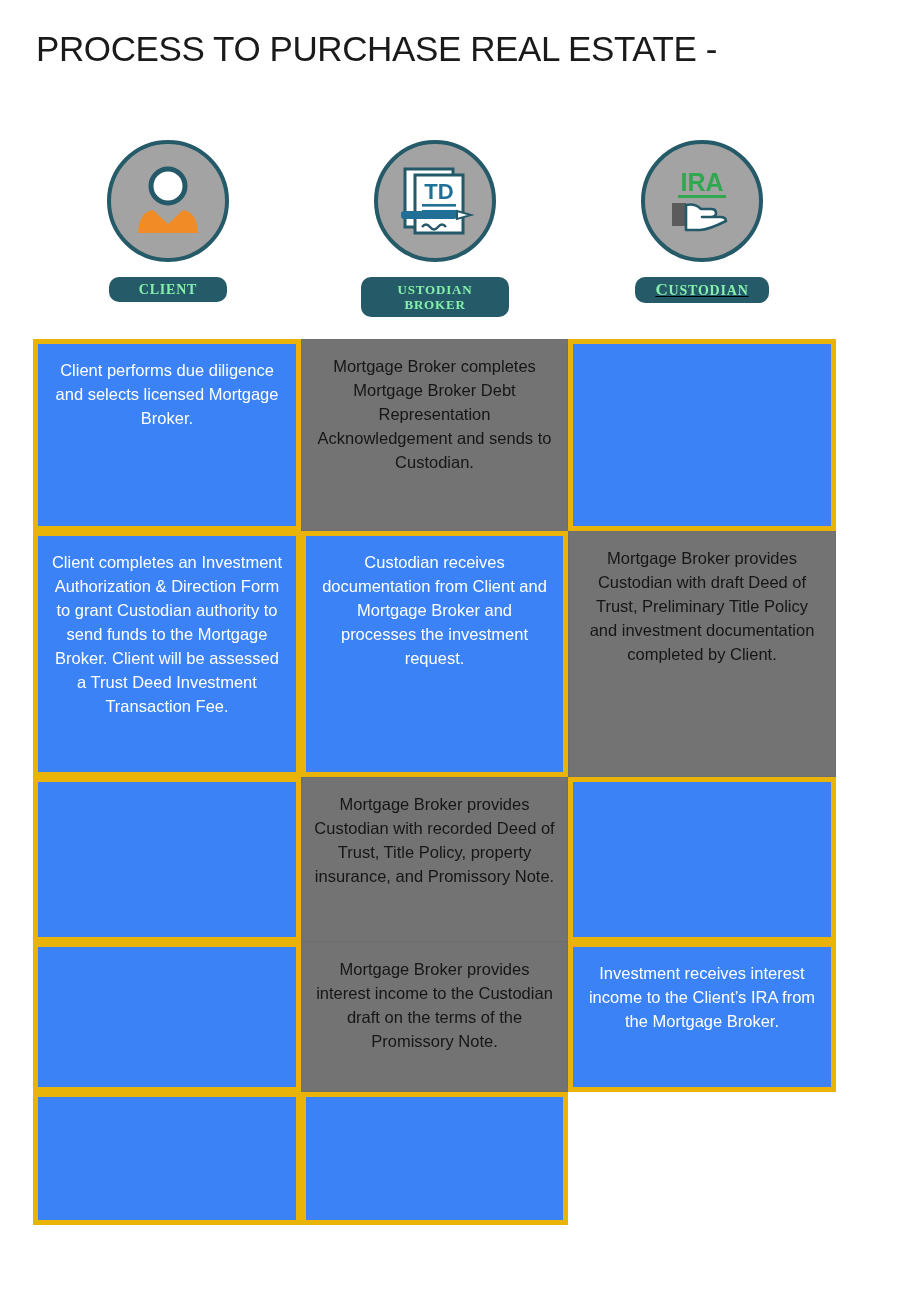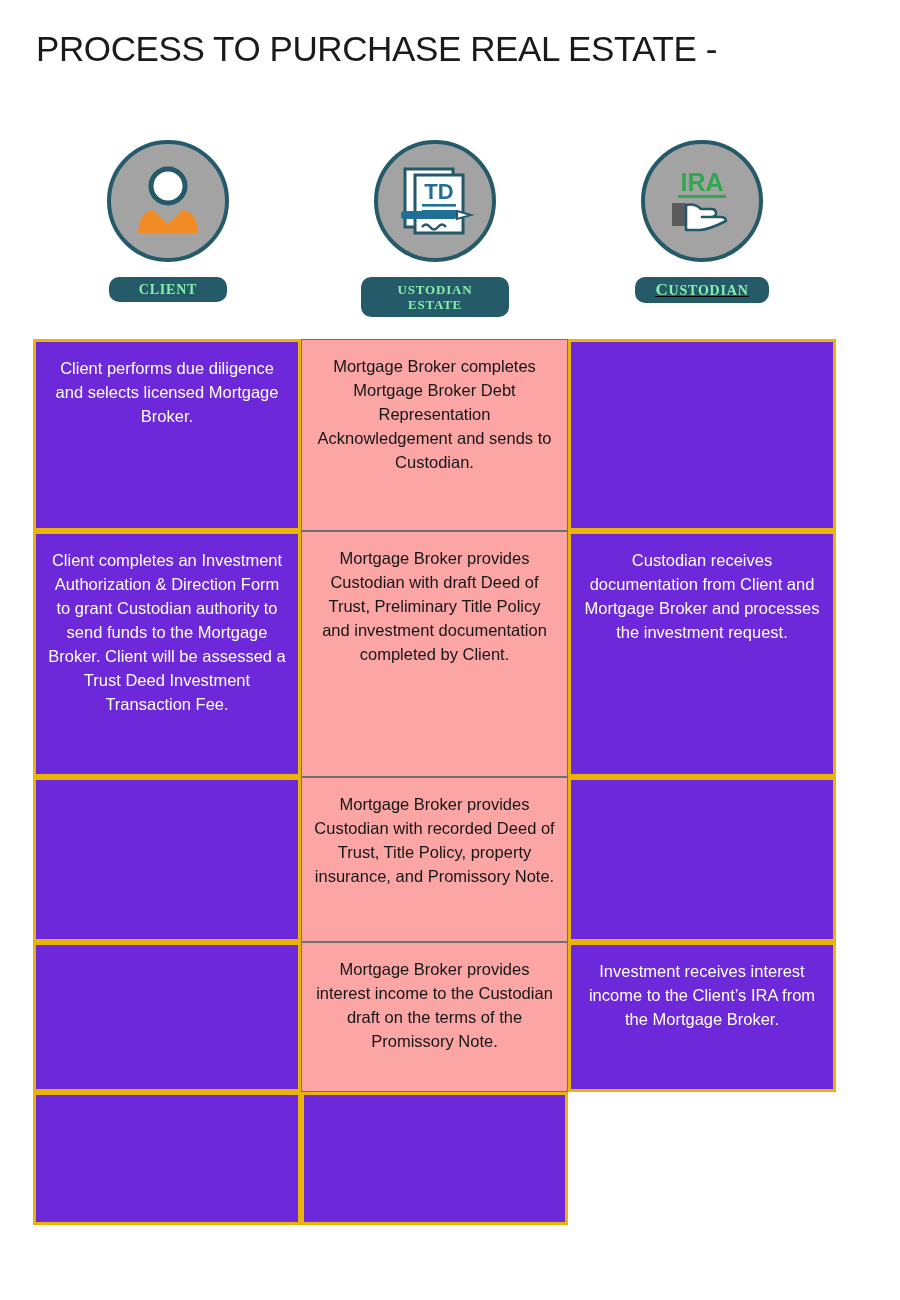--- a/index.html
+++ b/index.html
@@ -104,26 +104,26 @@
     background: #ffffff;
   }
   .cell {
     padding: 14px 12px 10px 12px;
     font-size: 16.5px;
     line-height: 24px;
     text-align: center;
     overflow: hidden;
   }
   .cell.teal {
-    background: #6d28d9;
+    background: #3b82f6;
     color: #ffffff;
-    border: 3px solid #eab308;
+    border: 5px solid #eab308;
   }
   .cell.white {
-    background: #fca5a5;
+    background: #737373;
     color: #161616;
     border: 1px solid #6f6f6f;
   }
   .cell.empty { padding: 0; }
 </style>
 </head>
 <body>
 
 <div class="page">
 
@@ -154,21 +154,21 @@
           <rect x="33" y="61" width="22" height="2.6" fill="#1f6f96"></rect>
           <g>
             <rect x="12" y="56" width="56" height="8" rx="3" fill="#1f6f96"></rect>
             <path d="M68 56 L82 60 L68 64 Z" fill="#ffffff" stroke="#24596a" stroke-width="2"></path>
           </g>
           <path d="M33 72 q4 -5 8 0 t8 0 t8 0" fill="none" stroke="#24596a" stroke-width="2.4"></path>
         </svg>
       </div>
       <div class="role-pill pill-broker">
         <div>USTODIAN</div>
-        <div>ESTATE</div>
+        <div>BROKER</div>
       </div>
     </div>
 
     <div class="role role-custodian">
       <div class="role-circle">
         <svg width="92" height="92" viewBox="0 0 92 92">
           <text x="46" y="36" text-anchor="middle" font-family="'Liberation Sans', sans-serif" font-size="25" font-weight="700" fill="#2fa84f">IRA</text>
           <rect x="22" y="40" width="48" height="3" fill="#2fa84f"></rect>
           <rect x="16" y="48" width="14" height="23" fill="#5b5b5b"></rect>
           <path d="M30 50 q9 -2 15 4 l10 0 q5 0 5 4 t-5 4 l-9 0 l18 0 q6 0 6 4 -18 9 -26 9 l-14 0 Z" fill="#ffffff" stroke="#24596a" stroke-width="2.6" stroke-linejoin="round"></path>
@@ -179,22 +179,22 @@
 
   </div>
 
   <div class="grid">
 
     <div class="cell teal">Client performs due diligence and selects licensed Mortgage Broker.</div>
     <div class="cell white">Mortgage Broker completes Mortgage Broker Debt Representation Acknowledgement and sends to Custodian.</div>
     <div class="cell teal empty"></div>
 
     <div class="cell teal">Client completes an Investment Authorization &amp; Direction Form to grant Custodian authority to send funds to the Mortgage Broker. Client will be assessed a Trust Deed Investment Transaction Fee.</div>
+    <div class="cell teal">Custodian receives documentation from Client and Mortgage Broker and processes the investment request.</div>
     <div class="cell white">Mortgage Broker provides Custodian with draft Deed of Trust, Preliminary Title Policy and investment documentation completed by Client.</div>
-    <div class="cell teal">Custodian receives documentation from Client and Mortgage Broker and processes the investment request.</div>
 
     <div class="cell teal empty"></div>
     <div class="cell white">Mortgage Broker provides Custodian with recorded Deed of Trust, Title Policy, property insurance, and Promissory Note.</div>
     <div class="cell teal empty"></div>
 
     <div class="cell teal empty"></div>
     <div class="cell white">Mortgage Broker provides interest income to the Custodian draft on the terms of the Promissory Note.</div>
     <div class="cell teal">Investment receives interest income to the Client’s IRA from the Mortgage Broker.</div>
 
     <div class="cell teal empty"></div>

